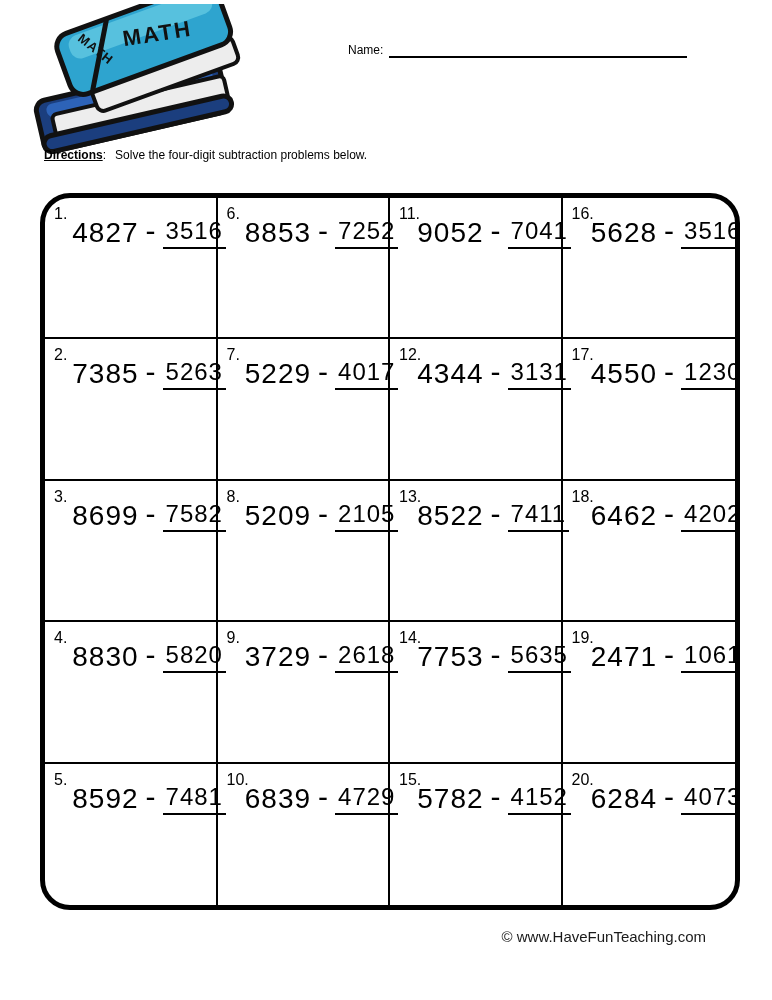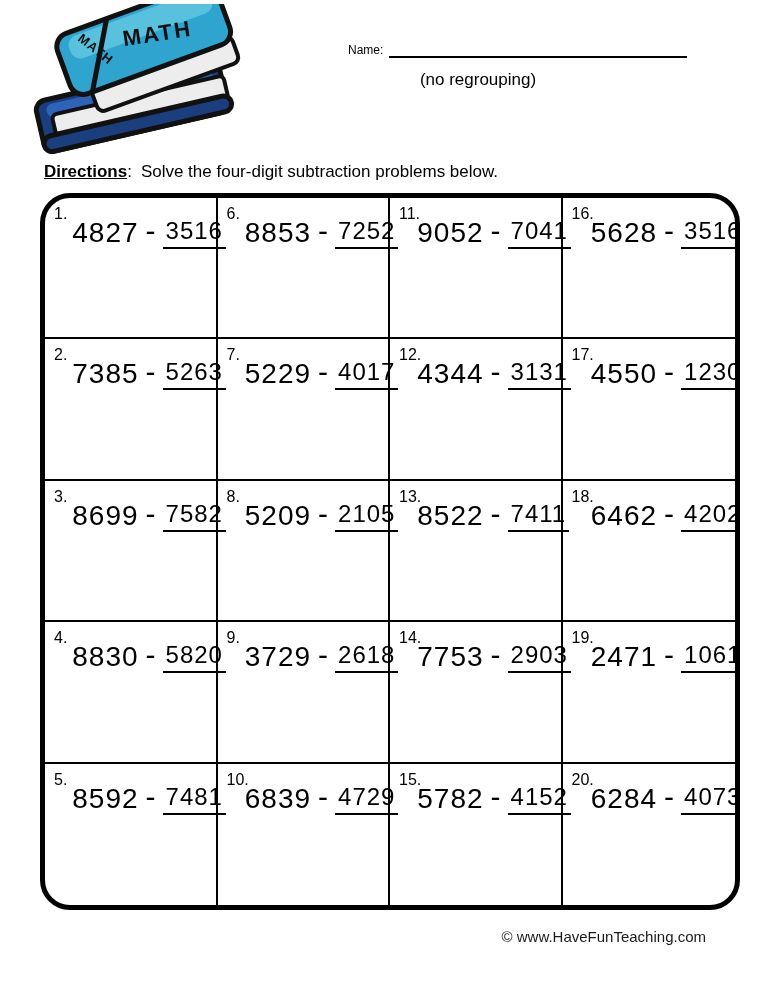--- a/index.html
+++ b/index.html
@@ -15,21 +15,21 @@
   .book-art .math-text-small{font-family:"Liberation Sans",sans-serif;font-weight:bold;font-size:13px;letter-spacing:1px;fill:#111;}
 
   .header-right{position:absolute;left:248px;top:40px;width:460px;}
   .name-row{display:flex;align-items:flex-end;padding-left:100px;font-size:12px;}
   .name-label{white-space:nowrap;padding-bottom:1px;}
   .name-line{width:298px;border-bottom:2px solid #000;height:16px;margin-left:6px;}
   .title-wrap{text-align:center;margin-top:8px;}
   .page-title{display:inline-block;font-size:31px;letter-spacing:0.3px;border-bottom:3px solid #000;padding-bottom:3px;white-space:nowrap;}
   .subtitle{text-align:center;font-size:17px;margin-top:12px;}
 
-  .directions{position:absolute;left:44px;top:162px;font-size:17px;}
+  .directions{position:absolute;left:44px;top:148px;font-size:12px;}
   .directions-label{font-weight:bold;text-decoration:underline;}
   .directions-sep{font-weight:normal;}
   .directions-text{margin-left:9px;}
 
   
   .grid{position:absolute;left:40px;top:193px;width:700px;height:717px;border:5px solid #000;
         border-radius:30px;box-sizing:border-box;display:grid;
         grid-template-columns:repeat(4,1fr);grid-template-rows:repeat(5,1fr);
         overflow:hidden;background:#fff;}
   .cell{position:relative;border-right:2px solid #000;border-bottom:2px solid #000;box-sizing:border-box;}
@@ -64,21 +64,20 @@
     <text class="math-text" x="104" y="36" transform="rotate(11 104 36)">MATH</text>
     <text class="math-text-small" x="62" y="14" transform="rotate(58 62 14)">MATH</text>
   </g>
 </svg>
 
 <div class="header-right">
   <div class="name-row">
     <span class="name-label">Name:</span>
     <span class="name-line"></span>
   </div>
-  <div class="subtitle">(no regrouping)</div>
 </div>
 
 <div class="directions">
   <span class="directions-label">Directions</span><span class="directions-sep">:</span><span class="directions-text">Solve the four-digit subtraction problems below.</span>
 </div>
 
 <div class="grid">
 
   <div class="cell">
     <span class="pnum">1.</span>
@@ -247,21 +246,21 @@
       <div class="answer-bar"></div>
       </div>
   </div>
 
   <div class="cell">
     <span class="pnum">14.</span>
     <div class="prob">
         <div class="minuend">7753</div>
       <div class="subrow">
           <span class="minus">-</span>
-          <span class="sub-num">2903</span>
+          <span class="sub-num">5635</span>
         </div>
       <div class="answer-bar"></div>
       </div>
   </div>
 
   <div class="cell">
     <span class="pnum">19.</span>
     <div class="prob">
         <div class="minuend">2471</div>
       <div class="subrow">

